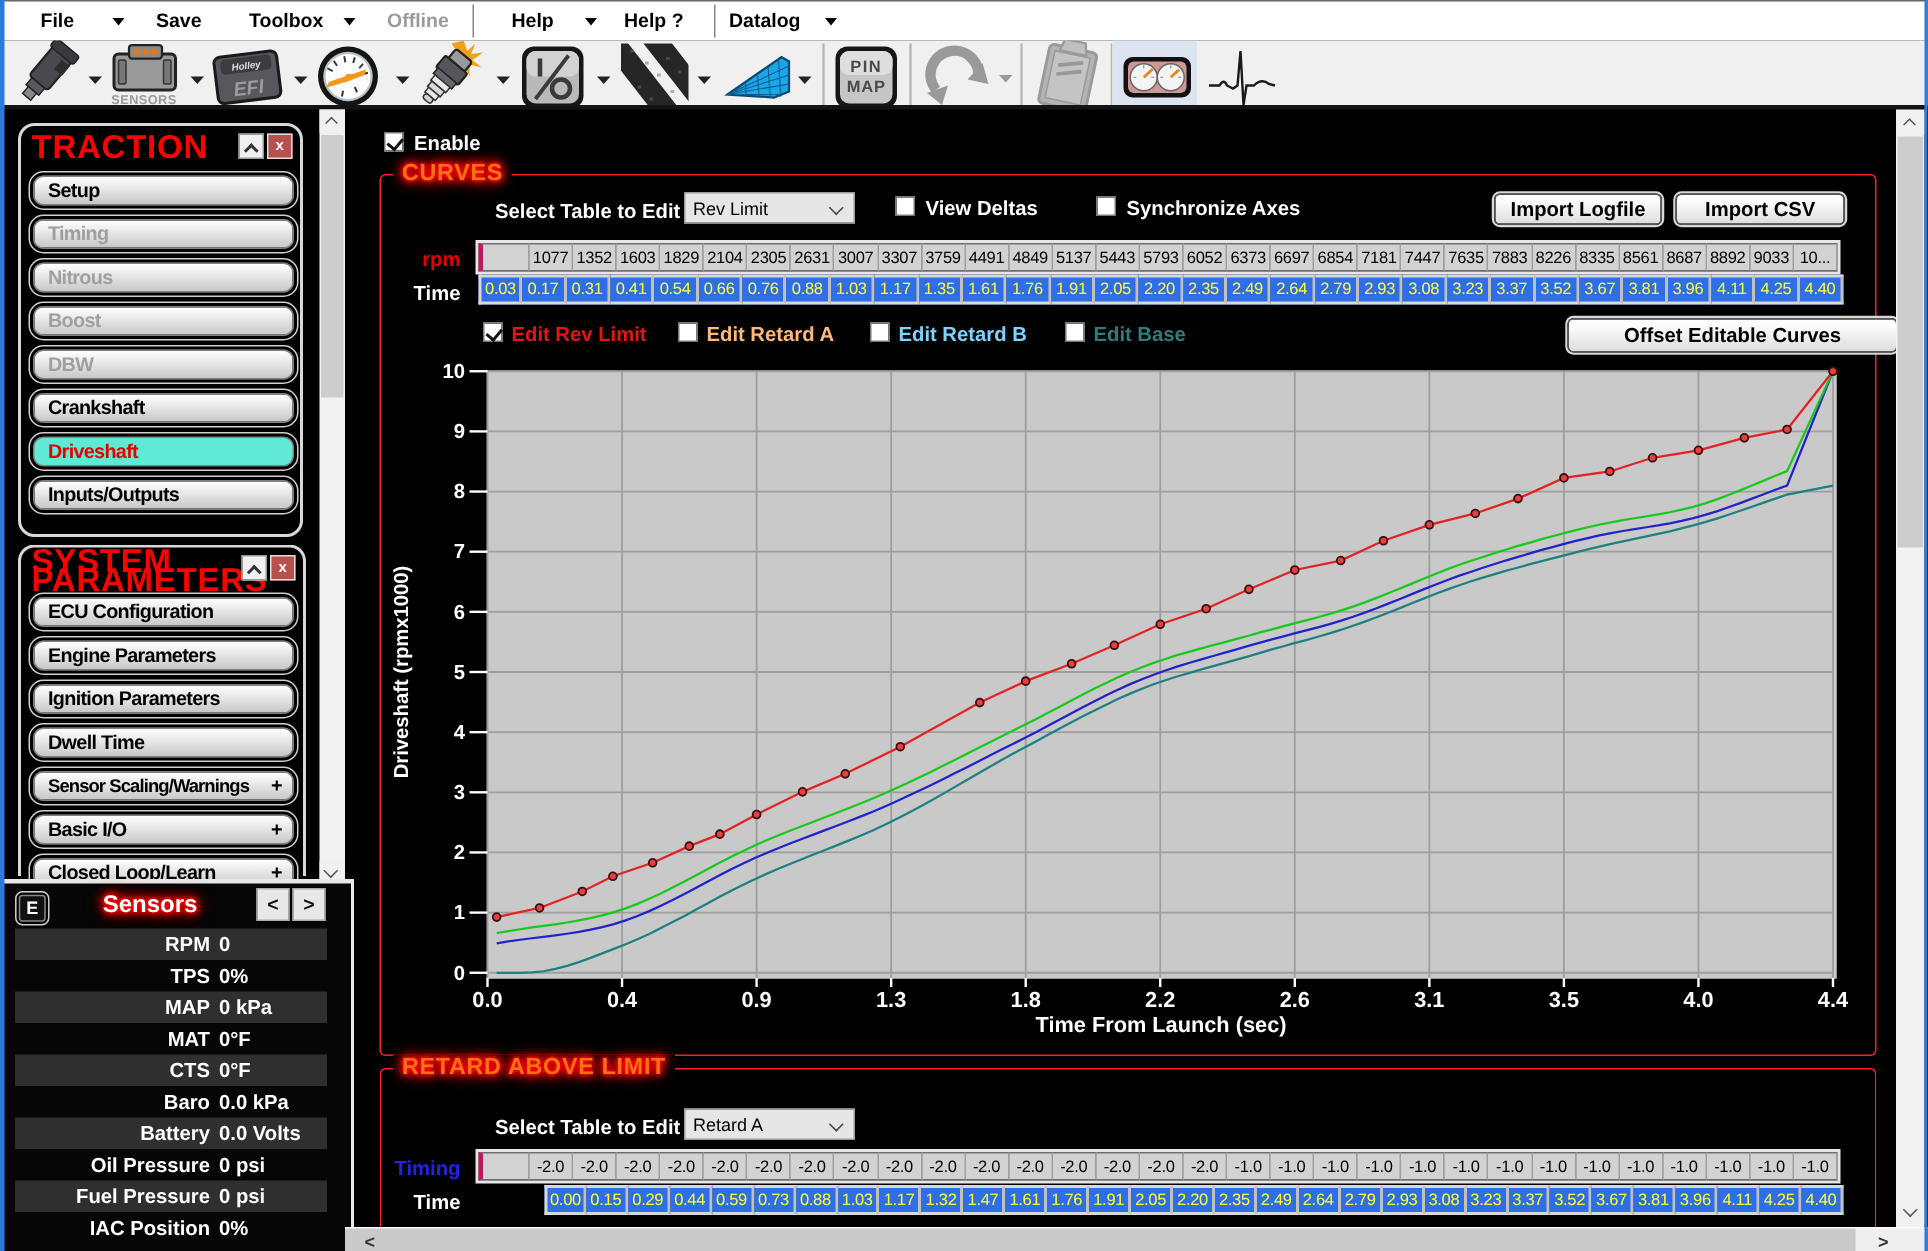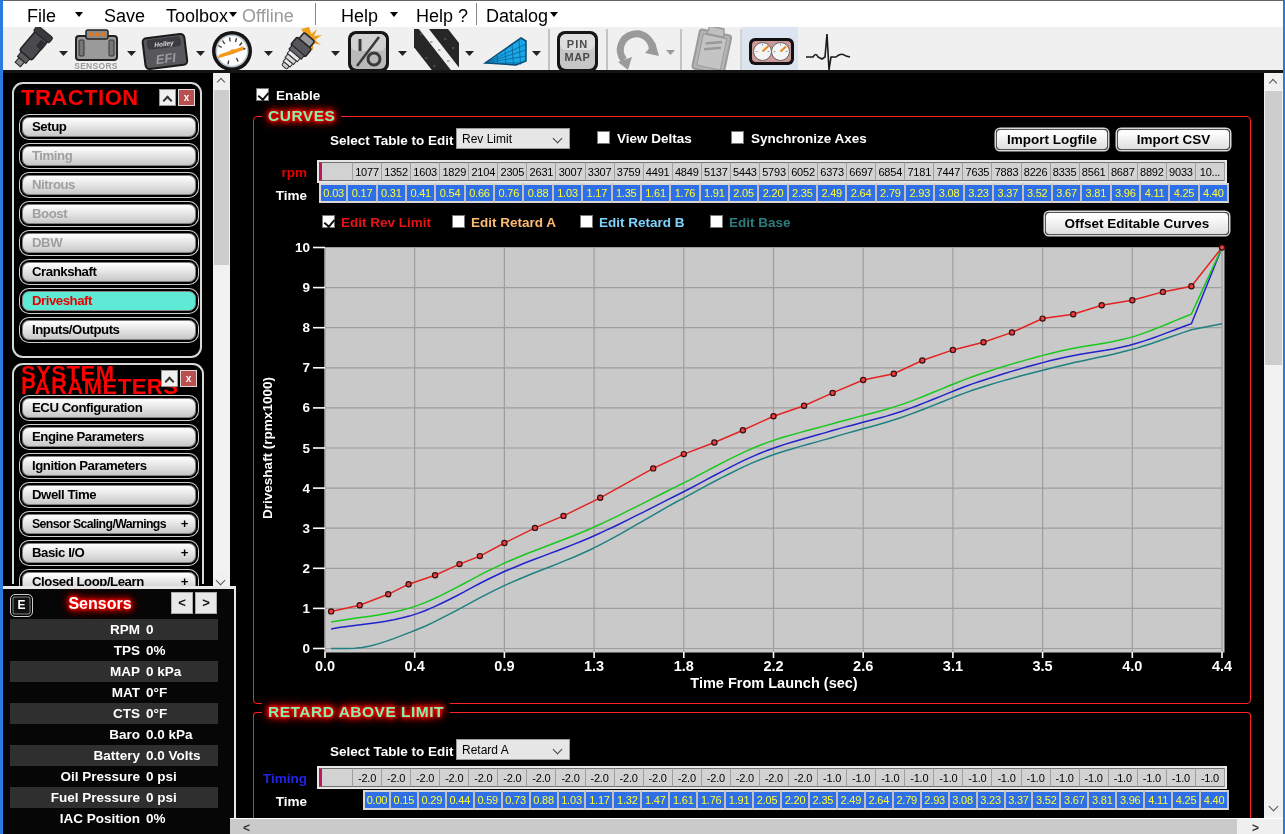--- a/index.html
+++ b/index.html
@@ -1,19 +1,19 @@
 <!DOCTYPE html>
 <html><head><meta charset="utf-8"><title>t</title>
 <style>
 * { margin:0; padding:0; box-sizing:border-box; }
 html,body { width:1285px; height:834px; overflow:hidden; background:#000; font-family:"Liberation Sans",sans-serif; }
 .abs { position:absolute; }
 
 #menubar { left:0; top:0; width:1285px; height:27px; background:#fff; border-top:1px solid #666; }
-#menubar .mi { position:absolute; top:5px; font-size:18px; font-weight:normal; color:#000; }
+#menubar .mi { position:absolute; top:5px; font-size:13px; font-weight:bold; color:#000; }
 #menubar .dim { color:#9a9a9a; }
 #menubar .sep { position:absolute; top:2px; height:22px; width:1px; background:#888; }
 .marr { position:absolute; top:11px; width:0; height:0; border-left:4.5px solid transparent; border-right:4.5px solid transparent; border-top:5px solid #000; }
 #toolbar { left:0; top:27px; width:1285px; height:44px; background:#f0f0f0; }
 #tbline { left:0; top:70px; width:1285px; height:3px; background:#141414; }
 
 #bL { left:0; top:0; width:3px; height:834px; background:#2a7ae0; }
 #bR { left:1283px; top:0; width:2px; height:834px; background:#2a7ae0; }
 
 .panel { position:absolute; border:2px solid #d8d8d8; border-radius:11px; background:#000; }
@@ -36,21 +36,21 @@
 #sensors { left:0; top:586px; width:236px; height:248px; background:#060606; border-top:3px solid #e8e8e8; border-right:2px solid #e8e8e8; }
 .srow { position:absolute; left:10px; width:208px; height:21px; font-size:13.5px; font-weight:bold; color:#fff; }
 .srow.bar { background:#2f2f2f; }
 .srow .sl { position:absolute; right:78px; top:3px; }
 .srow .sv { position:absolute; left:136px; top:3px; }
 #ebtn { left:10px; top:594px; width:23px; height:23px; background:#111; border:1.5px solid #ccc; border-radius:5px; box-shadow:inset 0 0 0 1.5px #000, inset 0 0 0 2.5px #888; color:#fff; font-weight:bold; font-size:12px; text-align:center; line-height:21px; }
 .snav { position:absolute; top:592px; width:22px; height:22px; background:#e8e8e8; border:1px solid #aaa; color:#111; font-weight:bold; font-size:13px; text-align:center; line-height:20px; }
 #sTitle { left:40px; top:595px; width:120px; text-align:center; color:#fff; font-size:16px; font-weight:bold; text-shadow:0 0 2px #f00, 0 0 3px #f00, 0 0 5px #f00, 0 0 7px #f00, 0 0 9px #f00, 0 0 13px #e00000; }
 
 .rbox { position:absolute; border:1.5px solid #ff2020; border-radius:4px; }
-.rtitle { position:absolute; top:-9px; left:9px; background:#000; padding:0 6px; color:#86efac; font-size:15.5px; font-weight:bold; letter-spacing:0.5px; text-shadow:0 0 2px #f00, 0 0 3px #f00, 0 0 5px #f00, 0 0 7px #f00, 0 0 9px #f00, 0 0 13px #e00000; }
+.rtitle { position:absolute; top:-9px; left:9px; background:#000; padding:0 6px; color:#f97316; font-size:15.5px; font-weight:bold; letter-spacing:0.5px; text-shadow:0 0 2px #f00, 0 0 3px #f00, 0 0 5px #f00, 0 0 7px #f00, 0 0 9px #f00, 0 0 13px #e00000; }
 
 .wlab { position:absolute; color:#fff; font-weight:bold; font-size:13.5px; }
 .chk { position:absolute; width:13px; height:13px; background:#fff; border:1px solid #777; }
 .chk.on:before { content:""; position:absolute; left:2.5px; top:0.5px; width:5px; height:8px; border:solid #111; border-width:0 2.2px 2.2px 0; transform:rotate(40deg); }
 .ddl { position:absolute; width:114px; height:21px; background:#e6e6e6; border:1px solid #9a9a9a; font-size:12px; color:#000; padding:3px 0 0 5px; }
 .ddl:after { content:""; position:absolute; right:8px; top:6px; width:6px; height:6px; border:solid #444; border-width:0 0 1.5px 1.5px; transform:rotate(-45deg); }
 .wbtn { position:absolute; background:linear-gradient(#fcfcfc 20%,#dedede); border:1px solid #555; box-shadow:0 0 0 1.5px #d8d8d8; border-radius:4px; color:#000; font-size:13.5px; font-weight:bold; text-align:center; }
 
 .trow { position:absolute; left:319px; width:910px; display:grid; grid-template-columns:repeat(31,1fr); }
 .trow.g { left:317px; border:2px solid #e6e6e6; }
@@ -60,21 +60,21 @@
 .bc:first-child { border-left:2px solid #d8d8d8; }
 .rowlab { position:absolute; font-size:13.5px; font-weight:bold; text-align:right; width:60px; }
 </style></head>
 <body>
 <div class="abs" id="menubar">
   <span class="mi" style="left:27px">File</span>
     <span class="marr" style="left:75px"></span>
   <span class="mi" style="left:104px">Save</span>
   <span class="mi" style="left:166px">Toolbox</span>
     <span class="marr" style="left:229px"></span>
-  <span class="mi dim" style="left:242px">Offline</span>
+  <span class="mi dim" style="left:258px">Offline</span>
   <span class="sep" style="left:315px"></span>
   <span class="mi" style="left:341px">Help</span>
     <span class="marr" style="left:390px"></span>
   <span class="mi" style="left:416px">Help ?</span>
   <span class="sep" style="left:476px"></span>
   <span class="mi" style="left:486px">Datalog</span>
     <span class="marr" style="left:550px"></span>
 </div>
 <div class="abs" id="toolbar"></div>
 <svg width="1285" height="44" style="position:absolute;left:0;top:27px" font-family="Liberation Sans, sans-serif">
@@ -409,21 +409,21 @@
   </div>
 
 <div class="chk on" style="left:322px; top:215px;"></div>
 <div class="wlab" style="left:341px; top:215px; color:#e81414;">Edit Rev Limit</div>
 <div class="chk" style="left:452px; top:215px;"></div>
 <div class="wlab" style="left:471px; top:215px; color:#fdba74;">Edit Retard A</div>
 <div class="chk" style="left:580px; top:215px;"></div>
 <div class="wlab" style="left:599px; top:215px; color:#7dd3fc;">Edit Retard B</div>
 <div class="chk" style="left:710px; top:215px;"></div>
 <div class="wlab" style="left:729px; top:215px; color:#2e7d7d;">Edit Base</div>
-<div class="wbtn" style="left:1045px; top:212px; width:184px; height:23px; line-height:22px;">Offset Editable Curves</div>
+<div class="wbtn" style="left:1045px; top:212px; width:220px; height:23px; line-height:22px;">Offset Editable Curves</div>
 
 <svg width="1285" height="834" style="position:absolute;left:0;top:0" font-family="Liberation Sans, sans-serif">
 <rect x="324.5" y="247.0" width="900.0" height="405.5" fill="#c9c9c9"></rect>
 <line x1="325.0" y1="247.5" x2="325.0" y2="652" stroke="#9e9e9e" stroke-width="1.2"></line>
     <line x1="414.7" y1="247.5" x2="414.7" y2="652" stroke="#9e9e9e" stroke-width="1.2"></line>
     <line x1="504.4" y1="247.5" x2="504.4" y2="652" stroke="#9e9e9e" stroke-width="1.2"></line>
     <line x1="594.1" y1="247.5" x2="594.1" y2="652" stroke="#9e9e9e" stroke-width="1.2"></line>
     <line x1="683.8" y1="247.5" x2="683.8" y2="652" stroke="#9e9e9e" stroke-width="1.2"></line>
     <line x1="773.5" y1="247.5" x2="773.5" y2="652" stroke="#9e9e9e" stroke-width="1.2"></line>
     <line x1="863.2" y1="247.5" x2="863.2" y2="652" stroke="#9e9e9e" stroke-width="1.2"></line>

